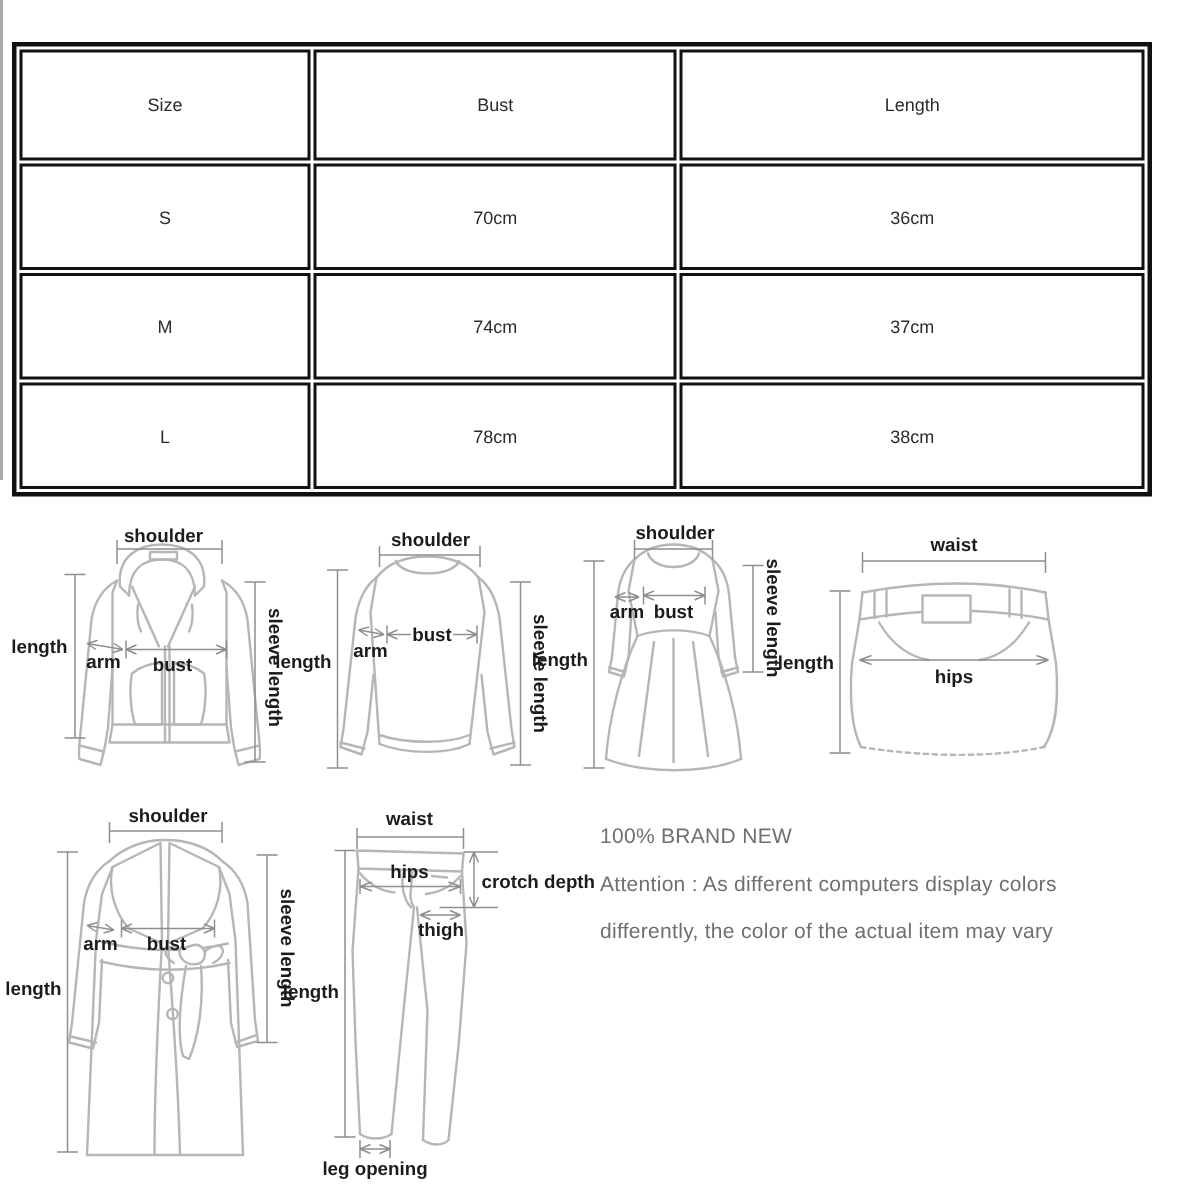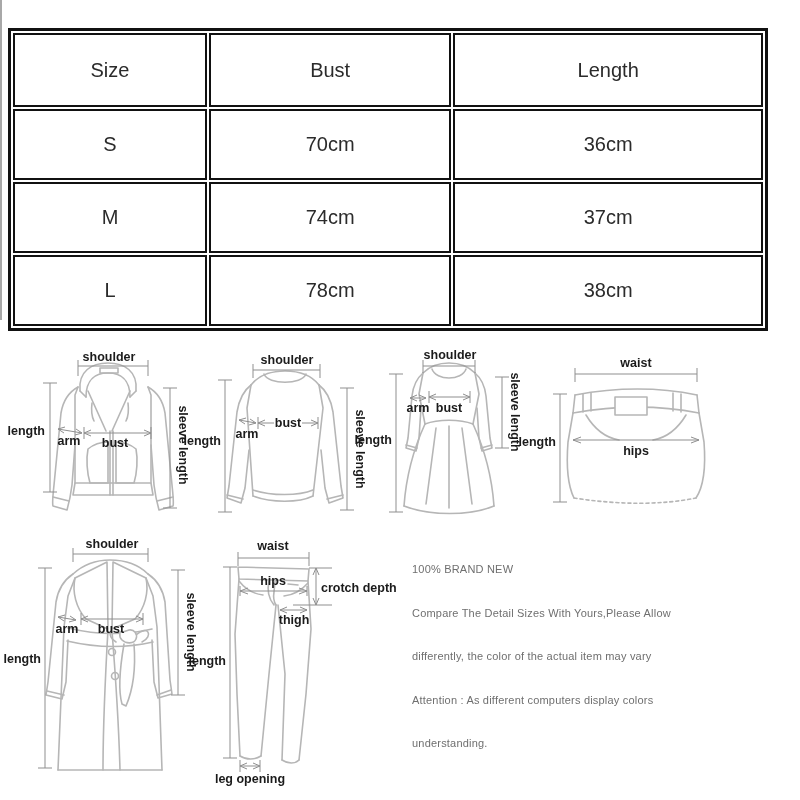--- a/index.html
+++ b/index.html
@@ -4,35 +4,35 @@
 <style>
   html,body{margin:0;padding:0;background:#fff;}
   .page{position:relative;width:800px;height:800px;background:#ffffff;overflow:hidden;
         font-family:"Liberation Sans","DejaVu Sans",sans-serif;}
   .left-artifact{position:absolute;left:0;top:25;width:2px;height:320px;background:#a8a8a8;}
   
   table.size-table{position:absolute;left:8px;top:28px;width:760px;
         border:3px solid #111;border-collapse:separate;border-spacing:2px;
         table-layout:fixed;background:#fff;}
   table.size-table th,table.size-table td{border:2px solid #111;text-align:center;
-        vertical-align:middle;font-weight:400;font-size:20px;color:#2b2b2b;background:#fff;}
+        vertical-align:middle;font-weight:400;font-size:12px;color:#2b2b2b;background:#fff;}
   table.size-table thead tr{height:74px;}
   table.size-table tbody tr{height:71px;}
   col.c1{width:26%;} col.c2{width:32.5%;} col.c3{width:41.5%;}
   
   .fig{position:absolute;font-weight:bold;}
   .fig svg{display:block;overflow:visible;}
   .art{stroke:#b6b6b6;stroke-width:1.6;fill:none;stroke-linecap:round;stroke-linejoin:round;}
   .artf{stroke:#b6b6b6;stroke-width:1.6;fill:#ffffff;stroke-linejoin:round;}
   .dash{stroke-dasharray:3,3;}
   .meas{stroke:#8f8f8f;stroke-width:1;fill:none;}
   .mlabel{fill:#1b1b1b;font-size:12.5px;font-family:"Liberation Sans","DejaVu Sans",sans-serif;}
   
   .notes{position:absolute;left:400px;top:542px;width:395px;}
-  .notes p{margin:12px;font-size:11px;line-height:31.5px;color:#6f6f6f;letter-spacing:0.2px;}
+  .notes p{margin:0;font-size:14px;line-height:31.5px;color:#6f6f6f;letter-spacing:0.2px;}
 </style>
 </head>
 <body>
 
 <div class="page">
   <div class="left-artifact"></div>
 
   <table class="size-table">
     <colgroup>
         <col class="c1">
@@ -243,18 +243,16 @@
       <text class="mlabel" x="85" y="51" text-anchor="middle">hips</text>
       <text class="mlabel" x="133" y="58" text-anchor="start">crotch depth</text>
       <text class="mlabel" x="106" y="90" text-anchor="middle">thigh</text>
       <text class="mlabel" x="38" y="131" text-anchor="end">length</text>
       <text class="mlabel" x="62" y="249" text-anchor="middle">leg opening</text>
     </svg>
   </div>
 
   <div class="notes">
     <p>100% BRAND NEW</p>
-    <p>Compare The Detail Sizes With Yours,Please Allow</p>
+    <p>Attention : As different computers display colors</p>
     <p>differently, the color of the actual item may vary</p>
-    <p>Attention : As different computers display colors</p>
-    <p>understanding.</p>
   </div>
 </div>
 
 </body></html>

